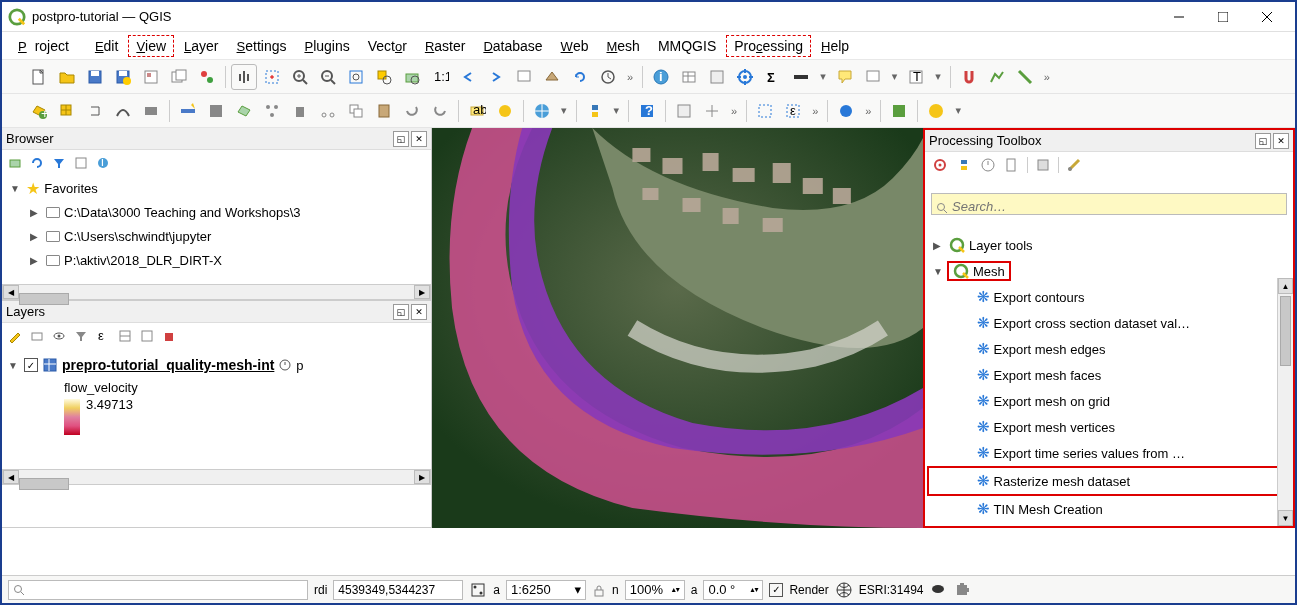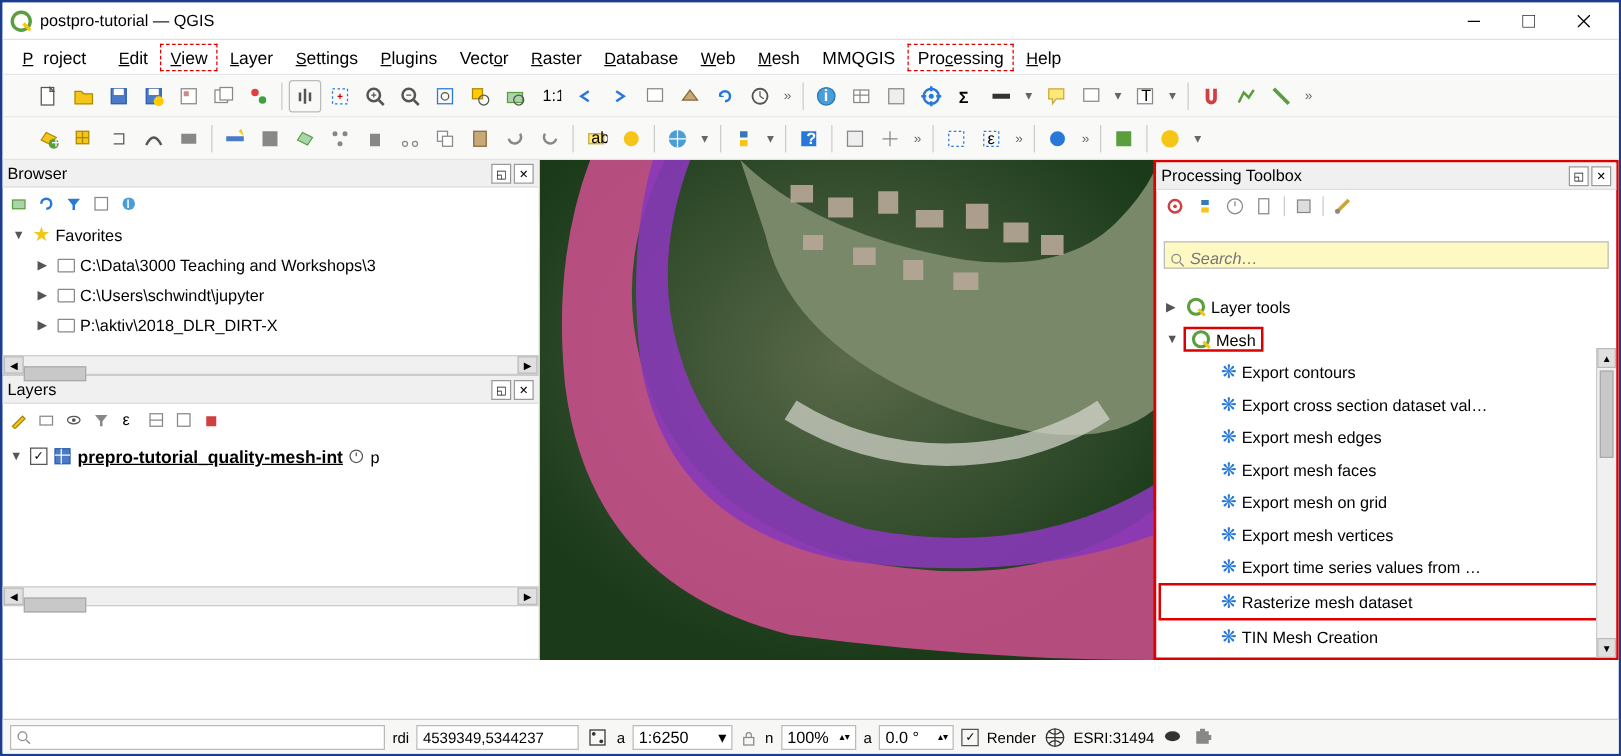--- a/index.html
+++ b/index.html
@@ -611,20 +611,25 @@
               <line x1="2" y1="7" x2="14" y2="7" stroke="#fff"></line>
               <line x1="7" y1="2" x2="7" y2="14" stroke="#fff"></line>
             </svg>
           <span class="layer-name">prepro-tutorial_quality-mesh-int</span>
           <svg width="14" height="14">
               <circle cx="7" cy="7" r="5" fill="none" stroke="#555"></circle>
               <line x1="7" y1="7" x2="7" y2="4" stroke="#555"></line>
             </svg>
           <span>p</span>
         </div>
+        <div class="layer-sub">flow_velocity</div>
+        <div style="position:relative">
+          <div class="gradient"></div>
+          <div class="legend-val">3.49713</div>
+        </div>
       </div>
       <div class="scrollh">
           <div class="sbtn">◀</div>
           <div class="track">
             <div class="thumb"></div>
           </div>
           <div class="sbtn">▶</div>
         </div>
     </div>
   </div>

